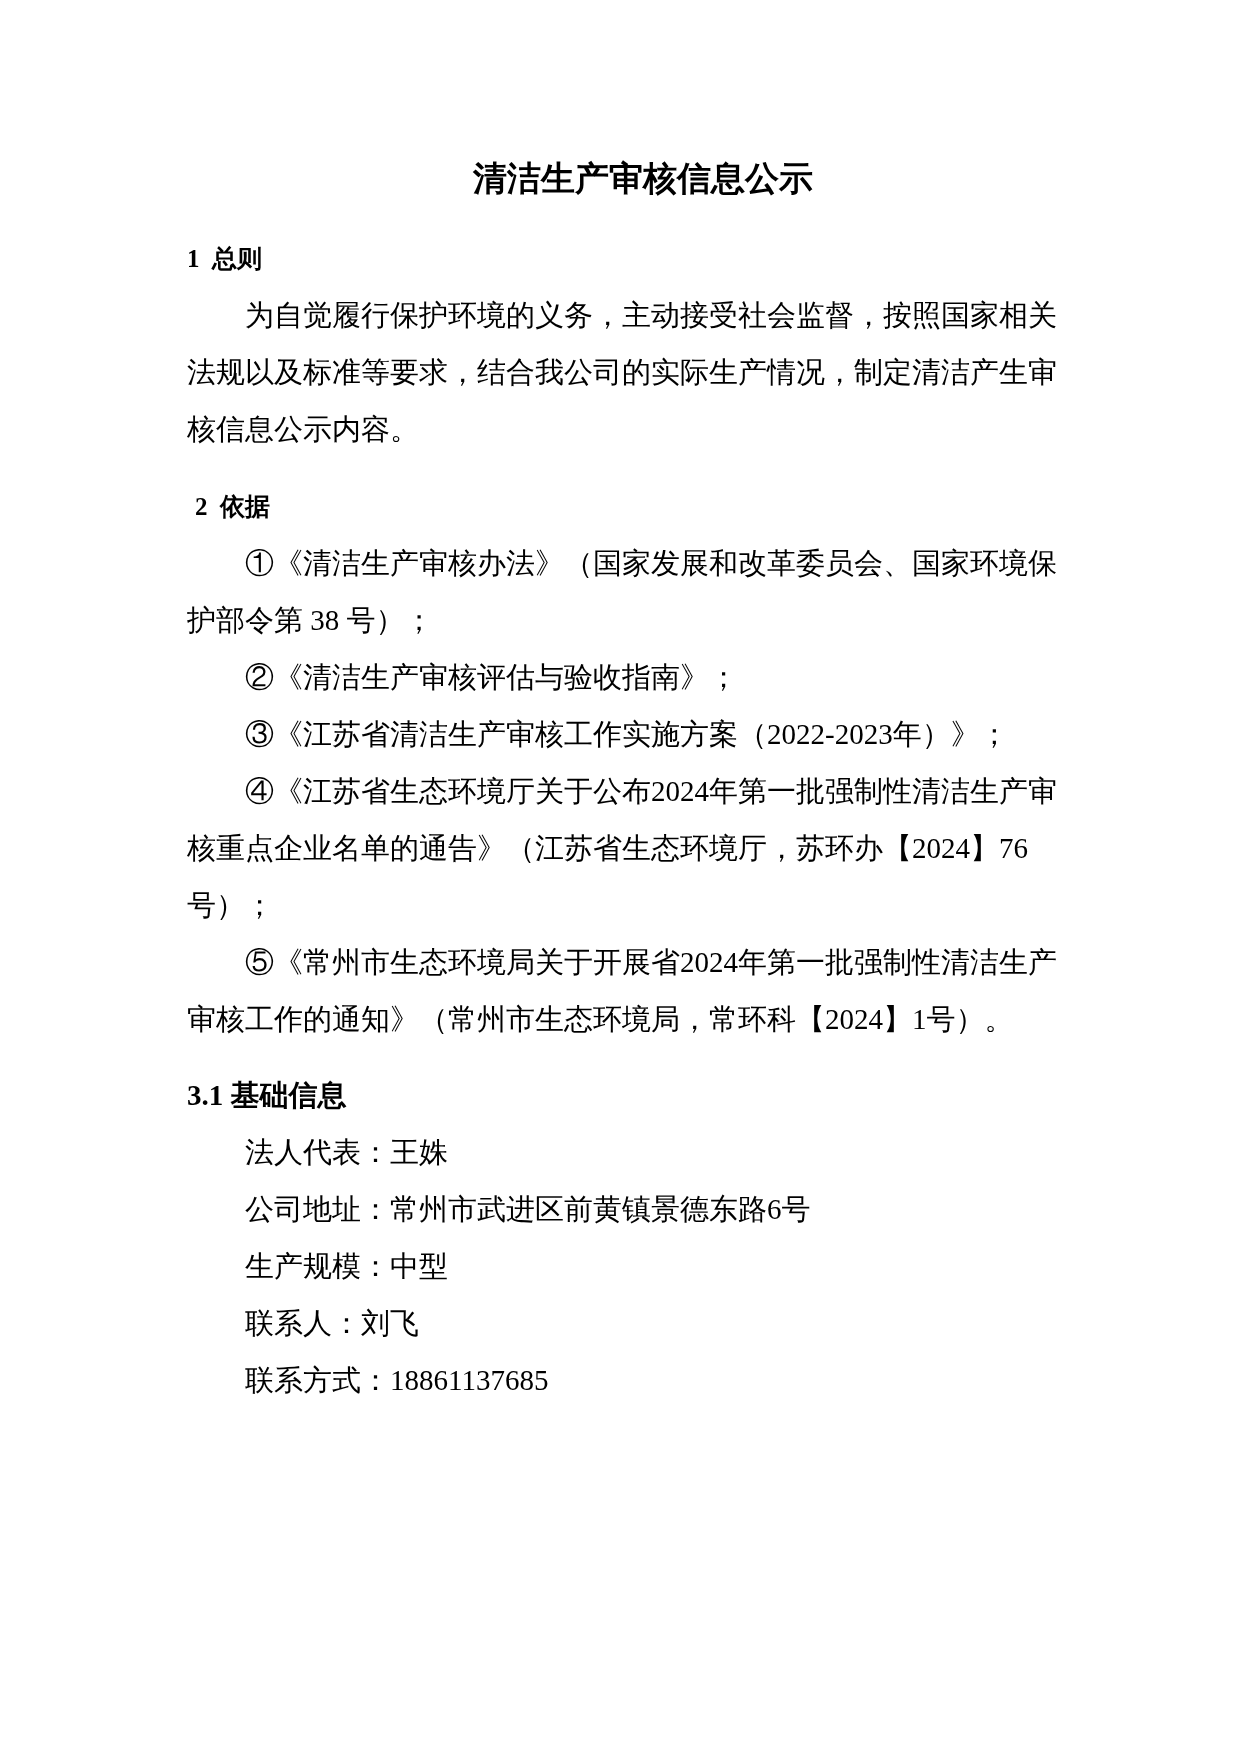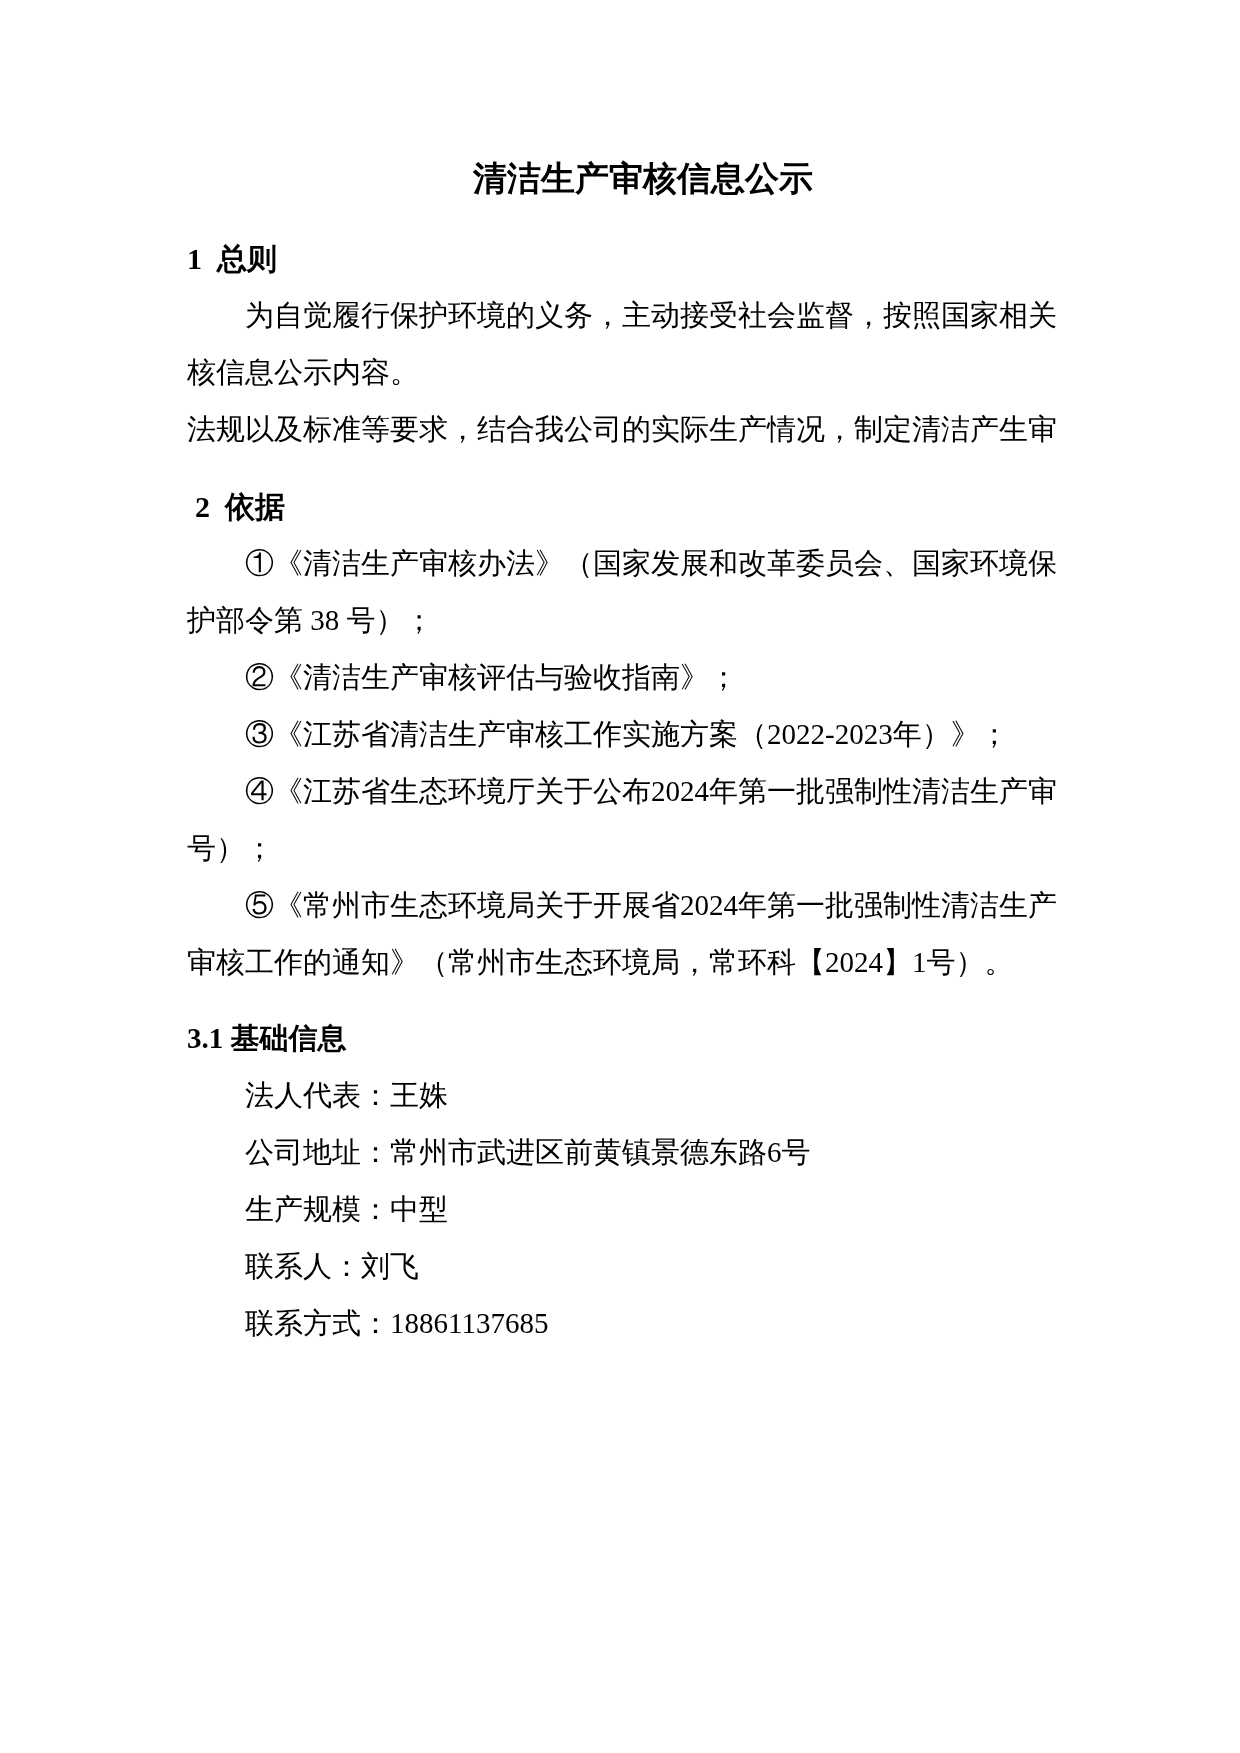--- a/index.html
+++ b/index.html
@@ -26,21 +26,21 @@
   .doc-title {
     margin: 0 0 0 46px;
     font-size: 34px;
     font-weight: bold;
     line-height: 57px;
     text-align: center;
     white-space: pre;
   }
   .h {
     margin: 0;
-    font-size: 30px;
+    font-size: 25px;
     font-weight: bold;
     line-height: 57px;
     white-space: pre;
   }
   .h.h1 { margin-top: 23px; }
   .h.h2 { margin-top: 20px; margin-left: 8px; }
   .h.h3 { margin-top: 20px; }
   .h.sub {
     font-size: 29px;
     margin-top: 19px;
@@ -58,29 +58,30 @@
 </head>
 <body>
 
 <div class="page">
   <div class="content">
 
     <h1 class="doc-title">清洁生产审核信息公示</h1>
 
     <h2 class="h h1">1  总则</h2>
     <p class="line indent">为自觉履行保护环境的义务，主动接受社会监督，按照国家相关</p>
+    <p class="line">法规以及标准等要求，结合我公司的实际生产情况，制定清洁产生审</p>
     <p class="line">核信息公示内容。</p>
-    <p class="line">法规以及标准等要求，结合我公司的实际生产情况，制定清洁产生审</p>
 
     <h2 class="h h2">2  依据</h2>
     <p class="line indent">①《清洁生产审核办法》（国家发展和改革委员会、国家环境保</p>
     <p class="line">护部令第 38 号）；</p>
     <p class="line indent">②《清洁生产审核评估与验收指南》；</p>
     <p class="line indent">③《江苏省清洁生产审核工作实施方案（2022-2023年）》；</p>
     <p class="line indent">④《江苏省生态环境厅关于公布2024年第一批强制性清洁生产审</p>
+    <p class="line">核重点企业名单的通告》（江苏省生态环境厅，苏环办【2024】76</p>
     <p class="line">号）；</p>
     <p class="line indent">⑤《常州市生态环境局关于开展省2024年第一批强制性清洁生产</p>
     <p class="line">审核工作的通知》（常州市生态环境局，常环科【2024】1号）。</p>
 
     <h3 class="h sub">3.1 基础信息</h3>
     <p class="line indent">法人代表：王姝</p>
     <p class="line indent">公司地址：常州市武进区前黄镇景德东路6号</p>
     <p class="line indent">生产规模：中型</p>
     <p class="line indent">联系人：刘飞</p>
     <p class="line indent">联系方式：18861137685</p>

